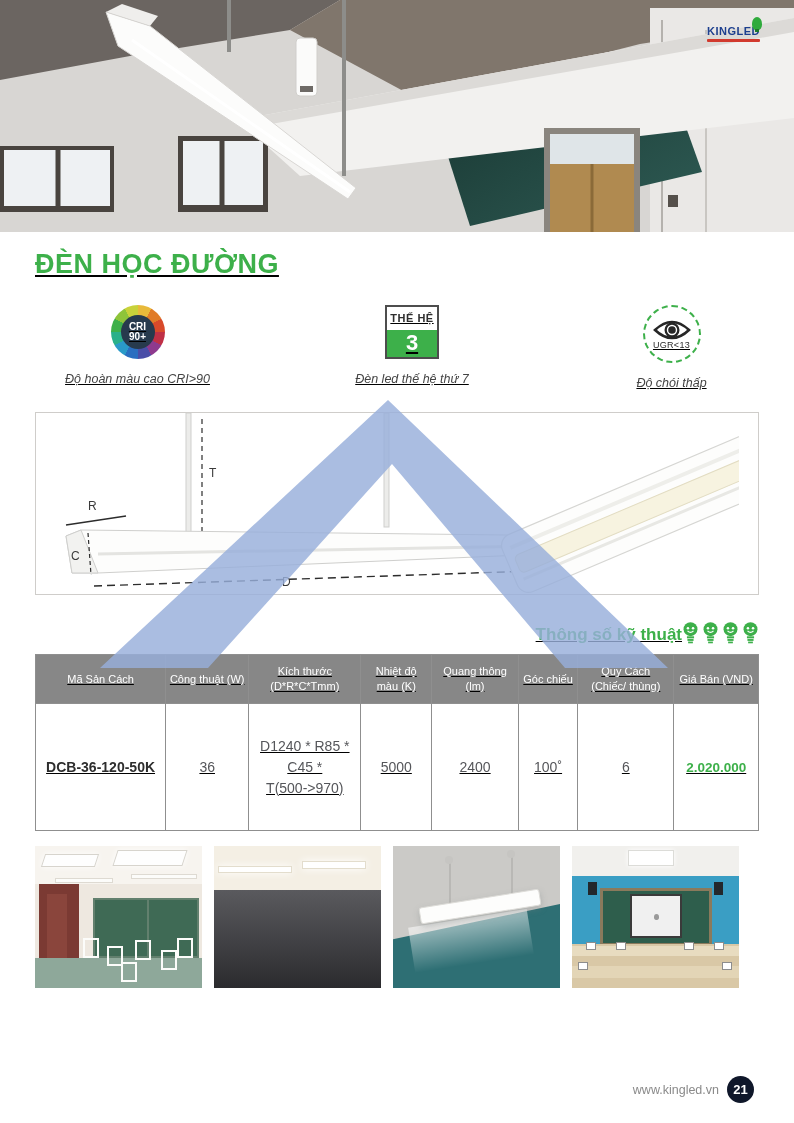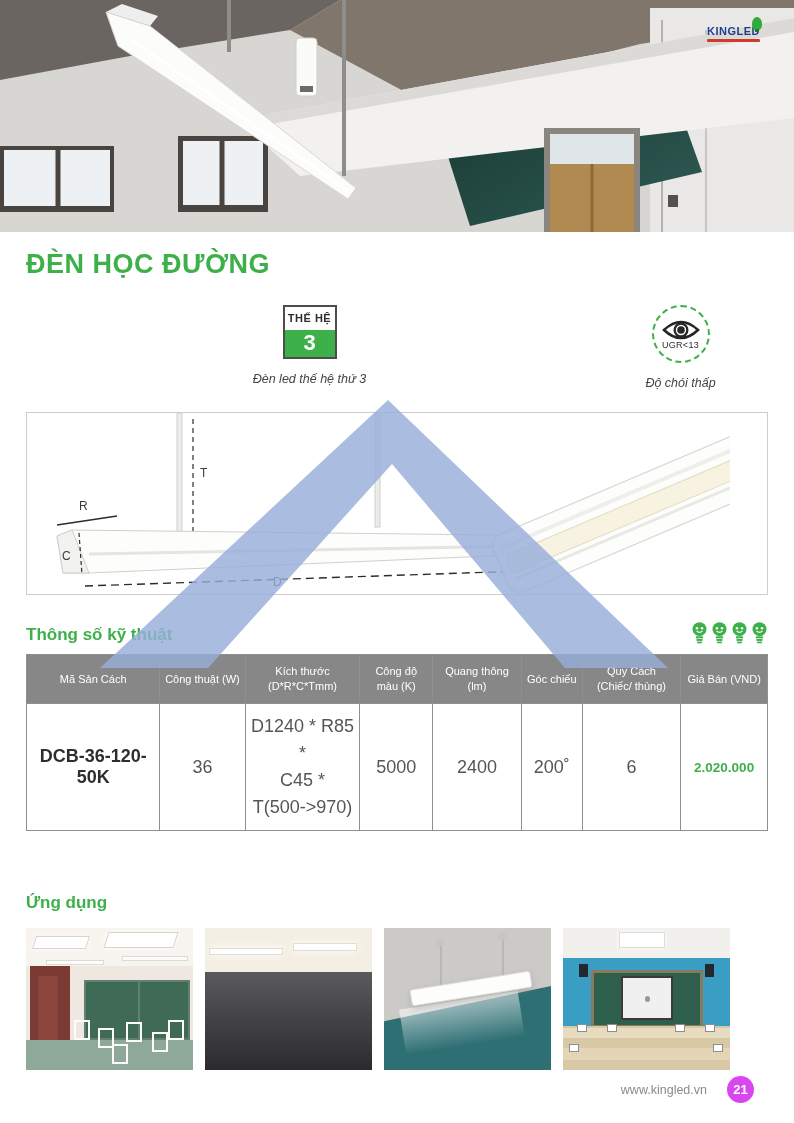--- a/index.html
+++ b/index.html
@@ -9,21 +9,21 @@
   
   .hero { position:relative; width:794px; height:232px; overflow:hidden; background:#d8d6d3; }
   .hero svg { display:block; }
   .brand-logo { position:absolute; top:26px; right:34px; text-align:center; line-height:1; }
   .brand-logo .logo-word { font-size:11px; font-weight:bold; color:#1d3f8e; letter-spacing:.5px; }
   .logo-bulb { position:absolute; top:-9px; right:-2px; width:10px; height:13px; background:#2faa3c; border-radius:50% 50% 40% 40%; }
   .logo-bulb:after { content:""; position:absolute; left:3px; bottom:-2px; width:4px; height:3px; background:#1d7a2a; }
   .logo-tagline { margin-top:2px; height:3px; background:#d23a2e; border-radius:1px; }
 
   
-  .content { padding:0 26px; position:relative; }
+  .content { padding:0 35px; position:relative;text-decoration:underline; }
   .title-block { margin-top:17px; }
   .page-title { font-size:27px; font-weight:bold; color:#3db04a; letter-spacing:.5px; }
   .page-series { margin-top:3px; font-size:16px; font-style:italic; color:#3c3c3c; }
 
   
   .features { margin-top:25px; display:flex; align-items:flex-start; }
   .feature { display:flex; flex-direction:column; align-items:center; }
   .feature-cri  { width:205px; }
   .feature-gen  { flex:1; }
   .feature-ugr  { width:175px; }
@@ -40,27 +40,27 @@
 
   
   .drawing-box { margin-top:22px; height:183px; border:1px solid #cfcdca; position:relative; background:#fff; }
 
   
   .wm-blue { position:absolute; left:0; top:398px; width:794px; height:270px; z-index:6; pointer-events:none; }
   .wm-red { position:absolute; left:0; top:645px; width:794px; z-index:7; pointer-events:none; text-align:center;
     font-size:54px; line-height:88px; font-weight:bold; letter-spacing:16px; color:rgba(223,80,92,.48); }
 
   
-  .specs-head { margin-top:26px; display:flex; align-items:flex-end; justify-content:space-between;gap:16px; }
+  .specs-head { margin-top:26px; display:flex; align-items:flex-end; justify-content:flex-end; }
   .section-title { font-size:17px; font-weight:bold; color:#3db04a; }
   .bulbs { display:flex; gap:3px; }
   .spec-table { margin-top:9px; width:100%; border-collapse:collapse; table-layout:fixed; }
   .spec-table th, .spec-table td { border:1px solid #8f8f8f; text-align:center; vertical-align:middle; }
   .spec-table th { background:#878787; color:#ffffff; font-weight:normal; font-size:11px; line-height:1.35; height:49px; white-space:pre-line; padding:2px; }
-  .spec-table td { height:127px; font-size:18px; color:#55565a; }
+  .spec-table td { height:127px; font-size:14px; color:#55565a; }
   td.cell-code { font-weight:bold; color:#2e2e2e; }
   td.cell-size { white-space:pre-line; line-height:1.5; }
   td.cell-price { color:#3db04a; font-weight:bold; font-size:13.5px; }
 
   
   .apps-title { margin-top:62px; }
   .apps { margin-top:15px; display:flex; gap:12px; }
   .app { width:167px; height:142px; position:relative; overflow:hidden; background:#eee; }
   .app * { position:absolute; }
 
@@ -104,21 +104,21 @@
   .a4-spk1 { left:16px; top:36px; width:9px; height:13px; background:#23282c; }
   .a4-spk2 { left:142px; top:36px; width:9px; height:13px; background:#23282c; }
   .a4-desks { left:0; top:98px; width:167px; height:44px; background:#d9c8a6; }
   .a4-row1 { left:0; top:100px; width:167px; height:10px; background:#e8dcc0; }
   .a4-row2 { left:0; top:120px; width:167px; height:12px; background:#e3d5b6; }
   .monitor { width:10px; height:8px; background:#fff; border:1px solid #8d8d8d; }
 
   
   .footer { position:absolute; top:1076px; right:40px; display:flex; align-items:center; gap:8px; z-index:3; }
   .footer-site { font-size:12.5px; color:#8a8a8a; }
-  .page-circle { width:27px; height:27px; border-radius:50%; background:#d946ef; color:#fff; font-size:13px; font-weight:bold; display:flex; align-items:center; justify-content:center;margin-left:12px; }
+  .page-circle { width:27px; height:27px; border-radius:50%; background:#0f172a; color:#fff; font-size:13px; font-weight:bold; display:flex; align-items:center; justify-content:center; }
 
   svg text { font-family:"Liberation Sans", sans-serif; }
 </style>
 </head>
 <body>
 
 <div class="page">
 
   <div class="hero">
     <svg width="794" height="232" viewBox="0 0 794 232">
@@ -174,27 +174,36 @@
     </div>
   </div>
 
   <div class="content">
 
     <div class="title-block">
       <div class="page-title">ĐÈN HỌC ĐƯỜNG</div>
     </div>
 
     <div class="features">
+      <div class="feature feature-cri">
+        <div class="cri-wheel">
+          <div class="cri-core">
+            <span>CRI</span>
+            <span>90+</span>
+          </div>
+        </div>
+        <div class="feature-caption">Độ hoàn màu cao CRI&gt;90</div>
+      </div>
 
       <div class="feature feature-gen">
         <div class="gen-badge">
           <div class="gen-top">THẾ HỆ</div>
           <div class="gen-bottom">3</div>
         </div>
-        <div class="feature-caption">Đèn led thế hệ thứ 3</div>
+        <div class="feature-caption">Đèn led thế hệ thứ 7</div>
       </div>
 
       <div class="feature feature-ugr">
         <div class="ugr-badge">
           <svg width="38" height="24" viewBox="0 0 38 24">
             <path d="M2 12 Q19 -4 36 12 Q19 28 2 12 Z" fill="none" stroke="#262626" stroke-width="2.6"></path>
             <circle cx="19" cy="12" r="7.5" fill="#262626"></circle>
             <circle cx="19" cy="12" r="4.5" fill="none" stroke="#ffffff" stroke-width="1.4"></circle>
           </svg>
           <div class="ugr-text">UGR&lt;13</div>
@@ -287,47 +296,46 @@
           <col style="width:8.2%">
           <col style="width:13.3%">
           <col style="width:11.7%">
       </colgroup>
       <thead>
         <tr>
           <th>Mã Sản Cách</th>
           <th>Công thuật (W)</th>
           <th>Kích thước
 (D*R*C*Tmm)</th>
-          <th>Công độ
+          <th>Nhiệt độ
 màu (K)</th>
           <th>Quang thông
 (lm)</th>
           <th>Góc chiếu</th>
           <th>Quy Cách
 (Chiếc/ thùng)</th>
           <th>Giá Bán (VND)</th>
         </tr>
       </thead>
       <tbody>
         <tr>
           <td class="cell-code">DCB-36-120-50K</td>
           <td>36</td>
           <td class="cell-size">D1240 * R85 *
 C45 *
 T(500-&gt;970)</td>
           <td>5000</td>
           <td>2400</td>
-          <td>200˚</td>
+          <td>100˚</td>
           <td>6</td>
           <td class="cell-price">2.020.000</td>
         </tr>
       </tbody>
     </table>
 
-    <div class="section-title apps-title">Ứng dụng</div>
     <div class="apps">
 
       <div class="app">
         <div class="a1-wall"></div>
         <div class="a1-ceiling"></div>
         <div class="a1-fix1"></div>
         <div class="a1-fix2"></div>
         <div class="a1-fix3"></div>
         <div class="a1-fix4"></div>
         <div class="a1-door"></div>

